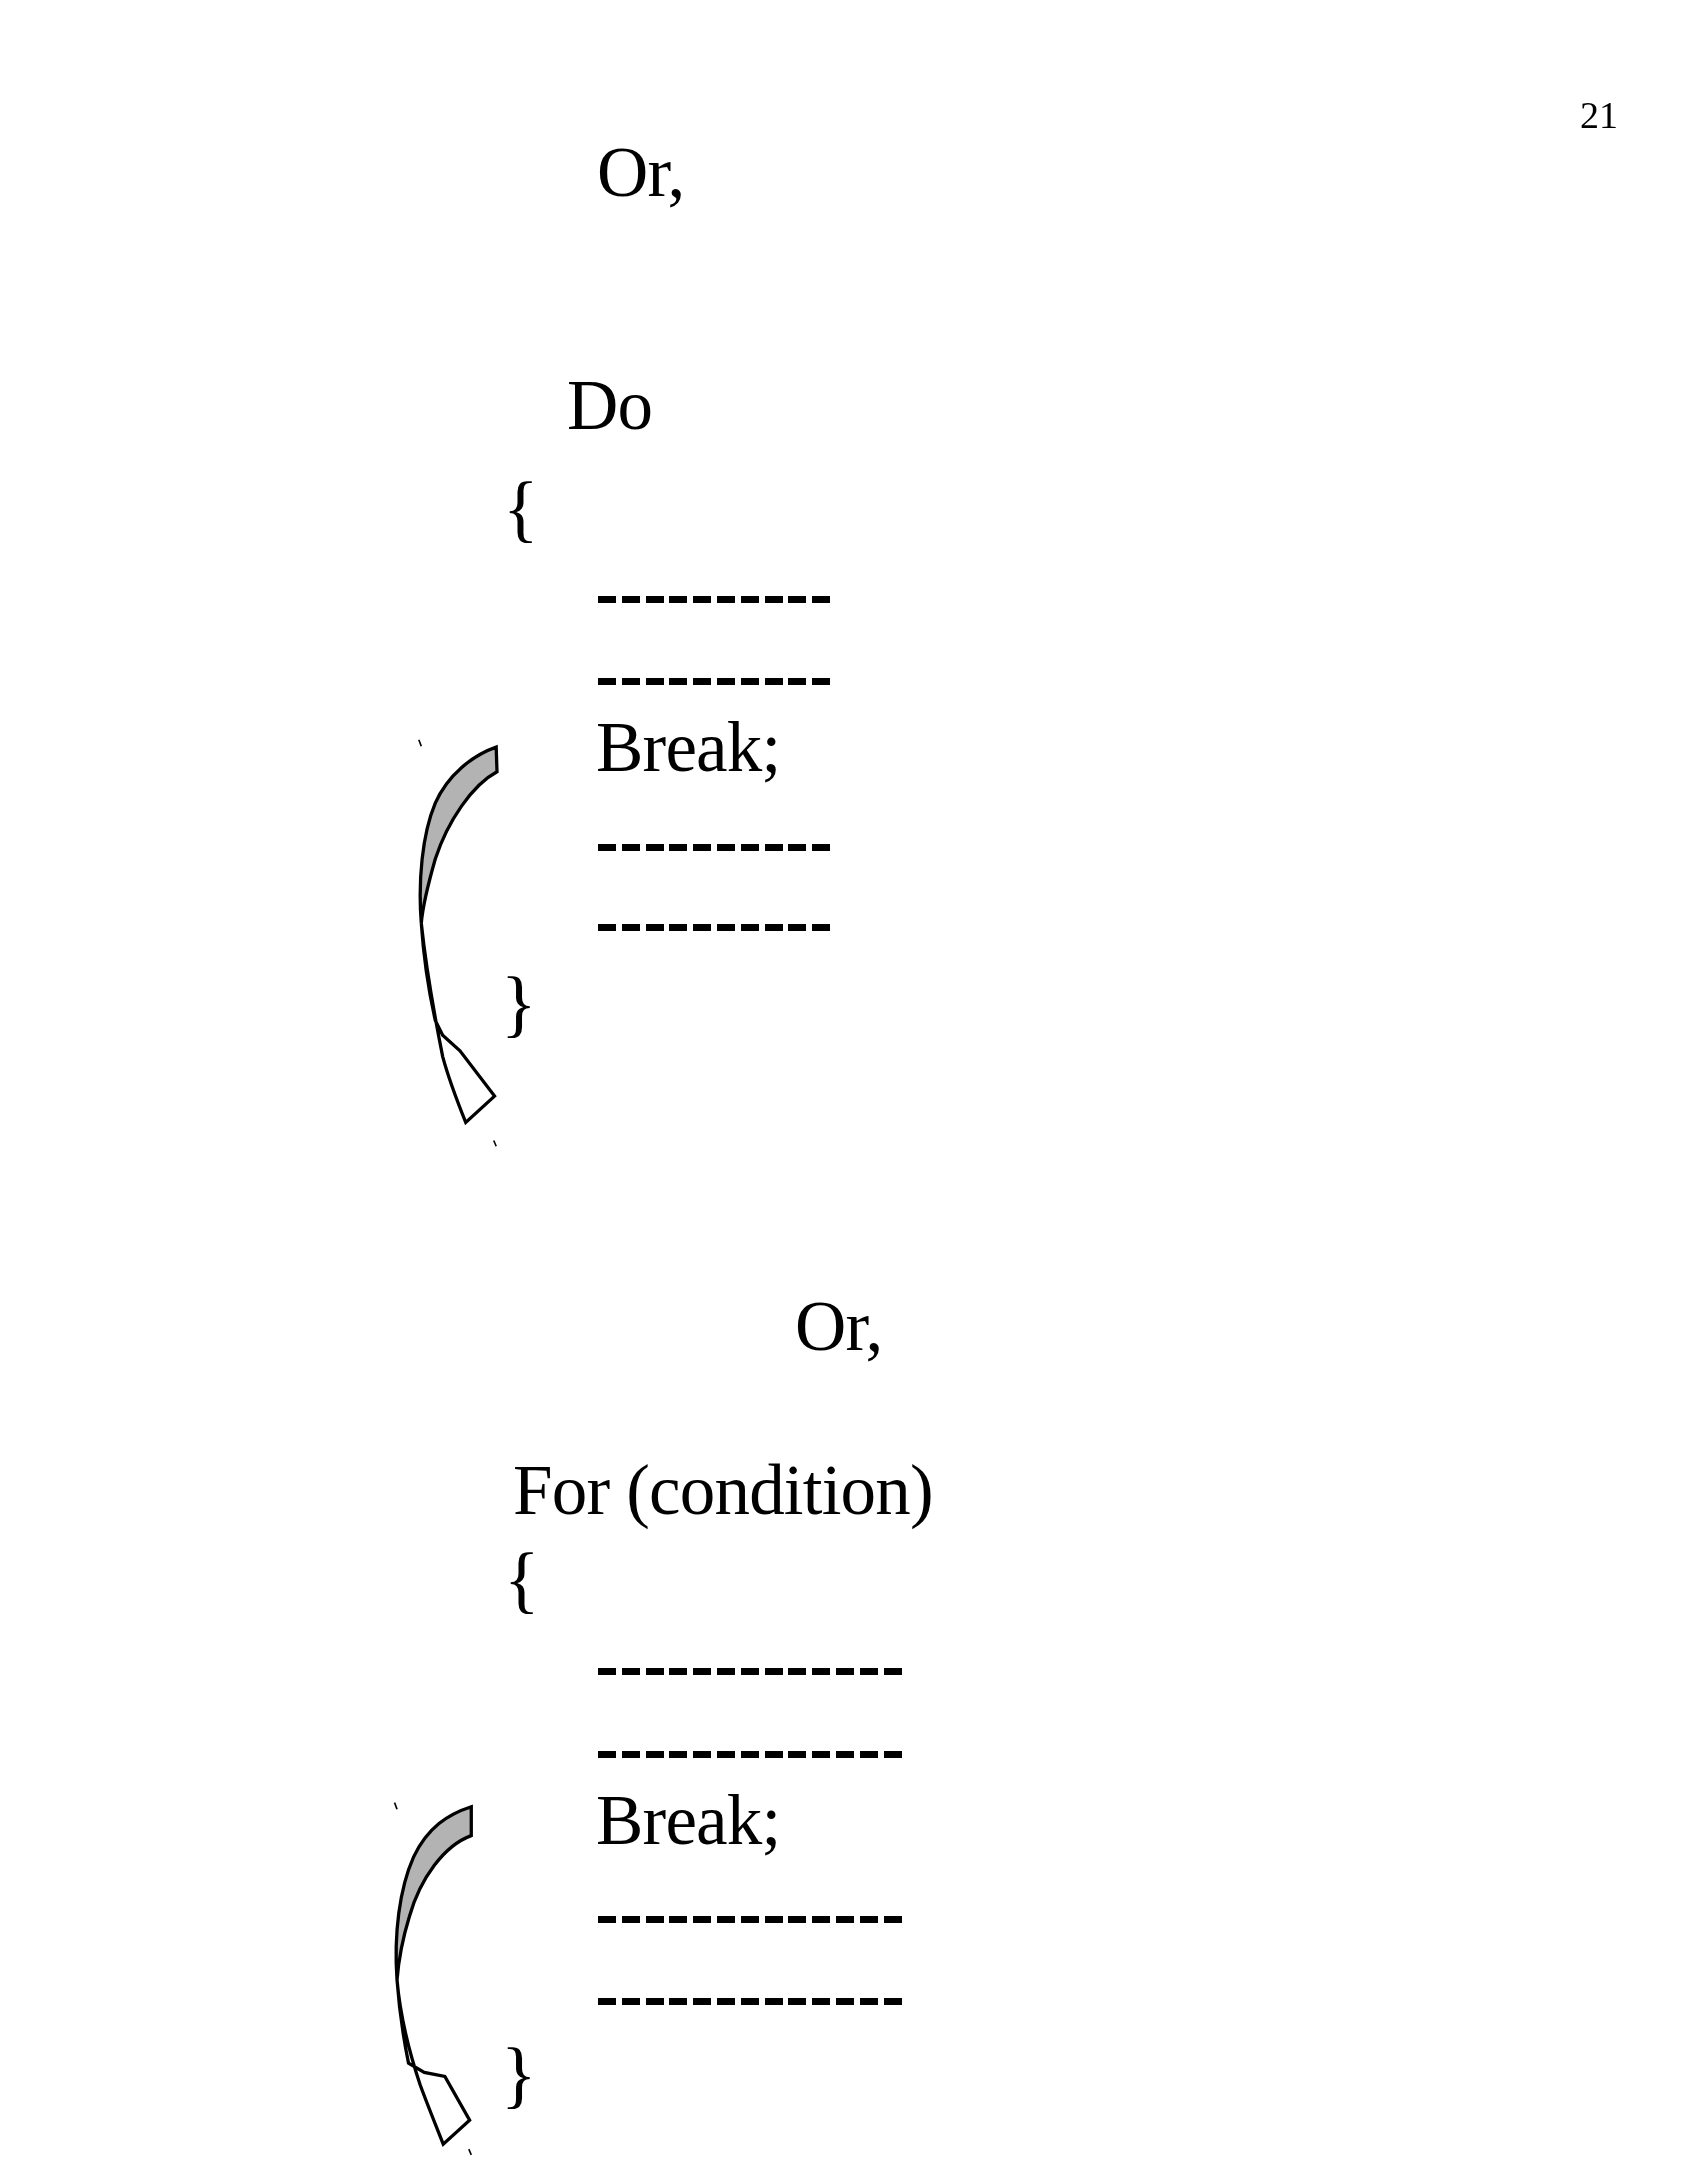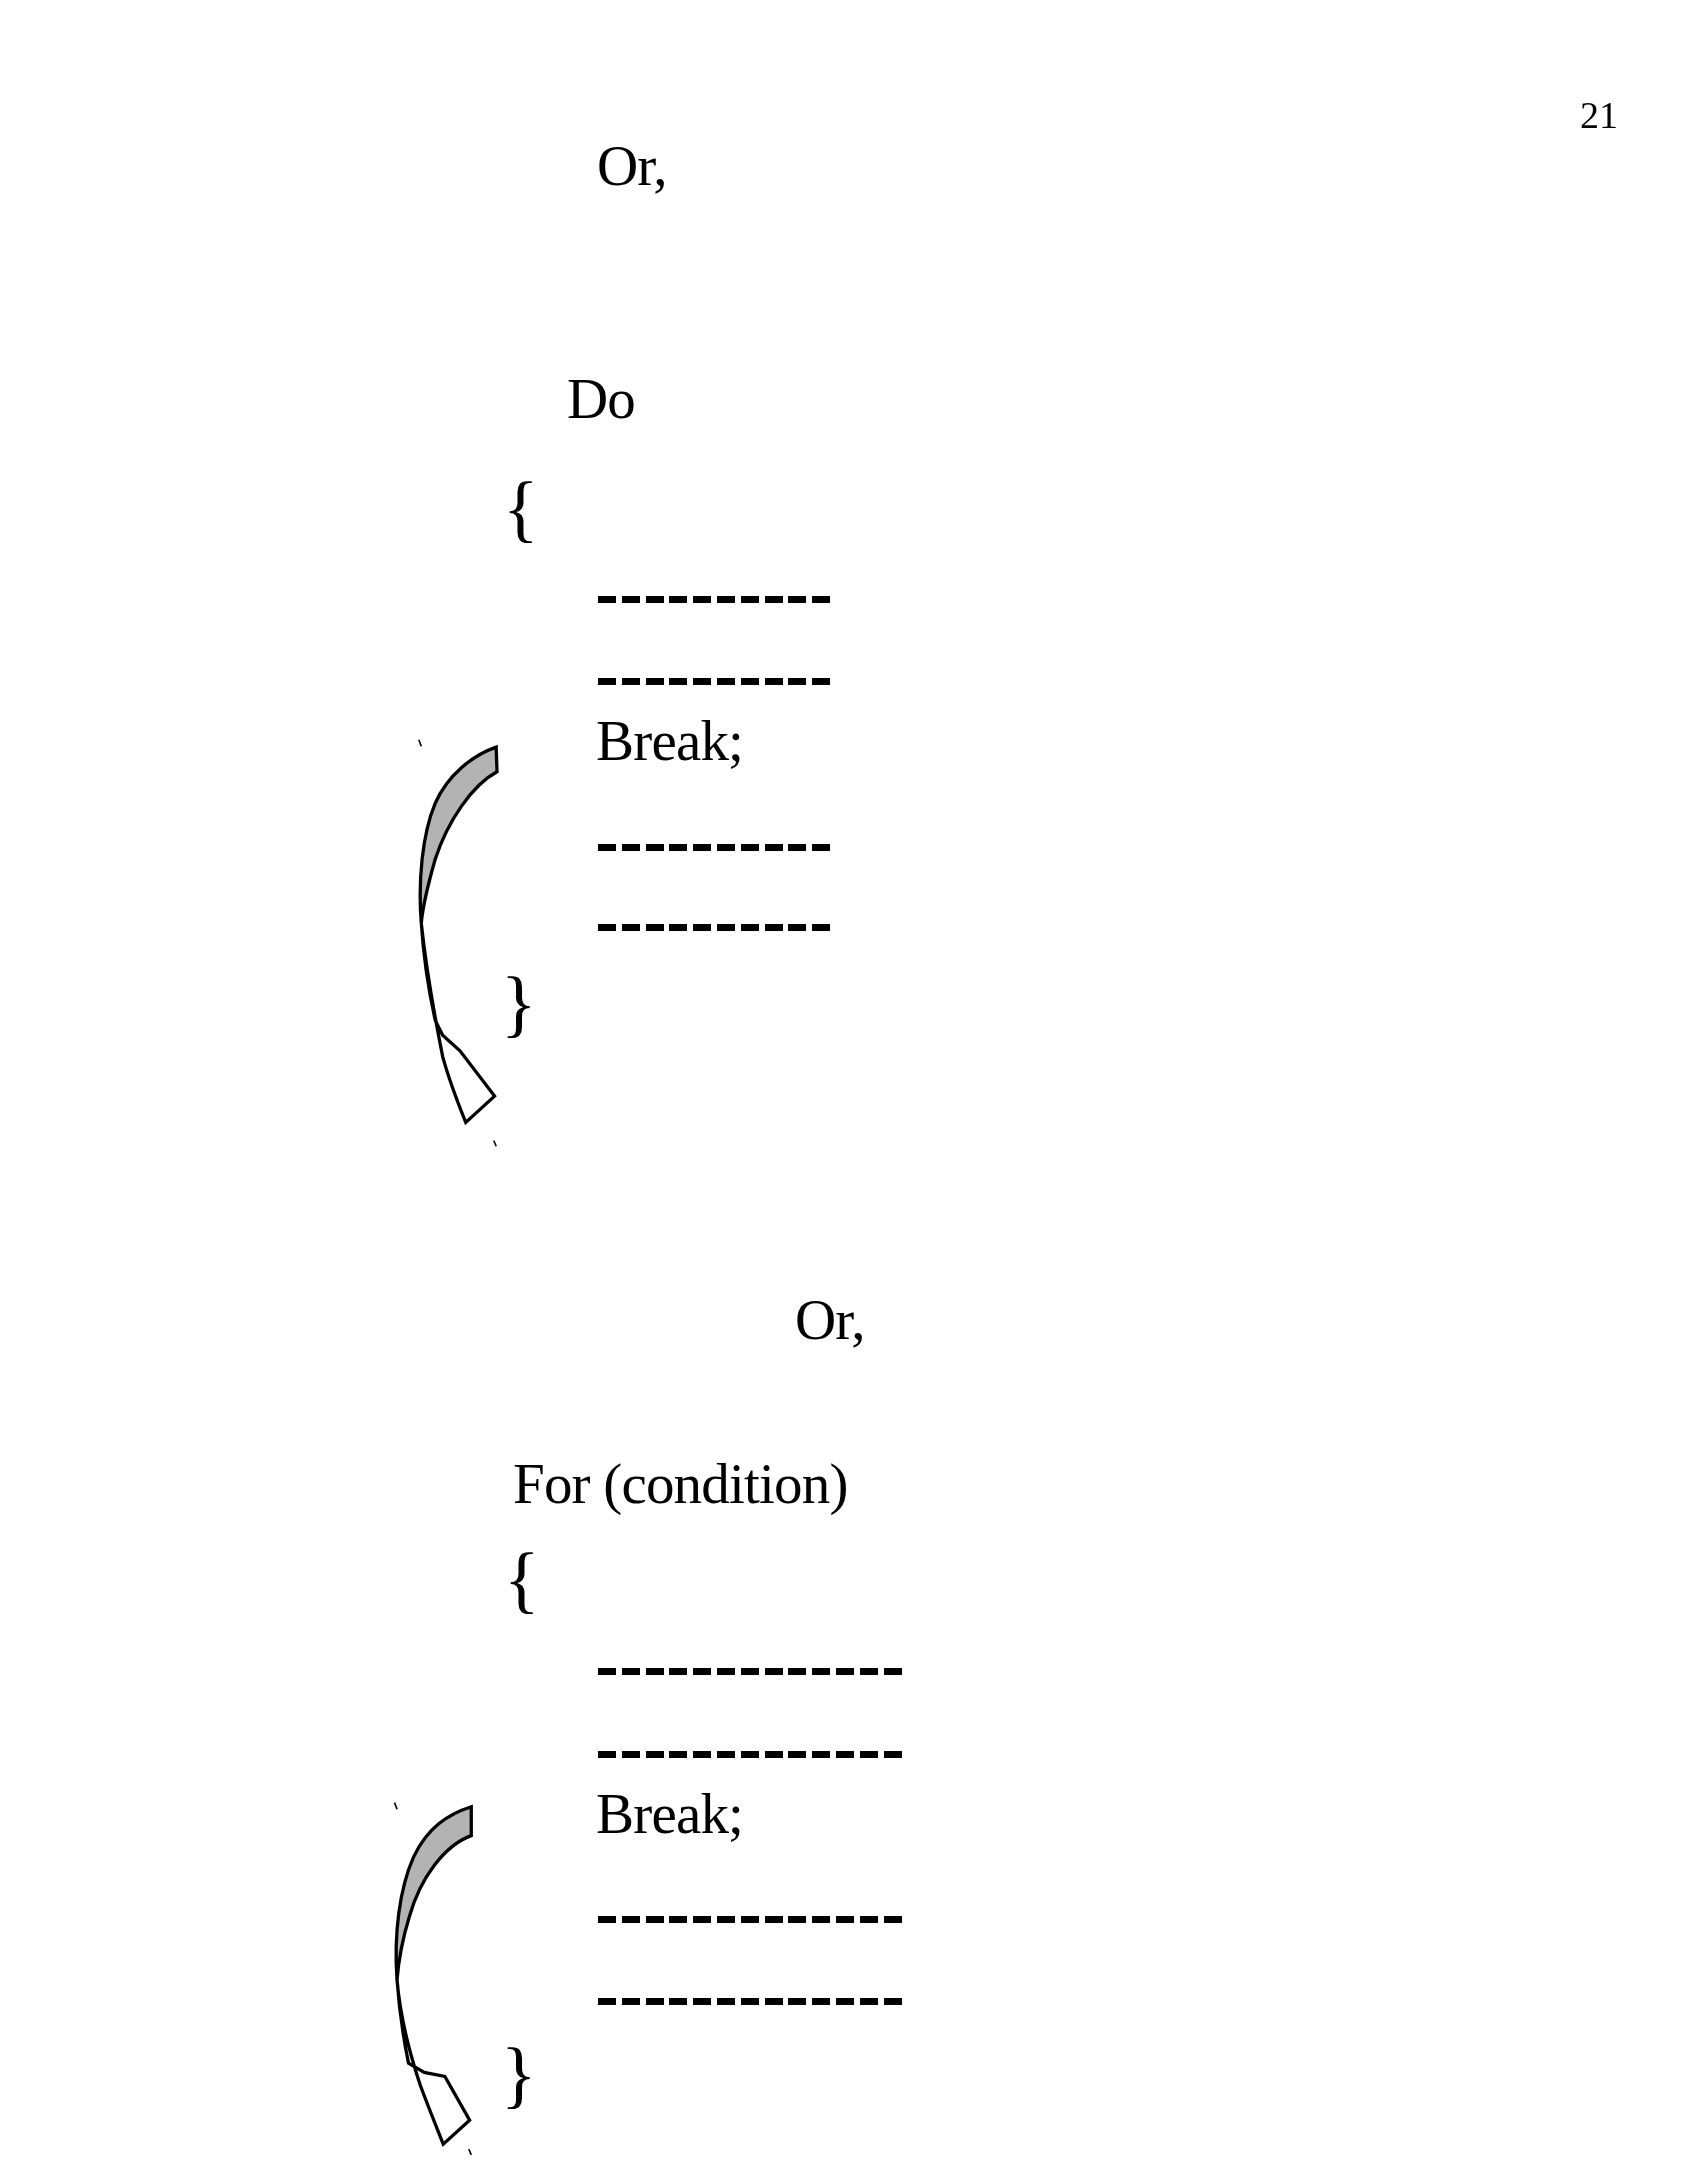--- a/index.html
+++ b/index.html
@@ -7,21 +7,21 @@
   .page{
     position:relative;
     width:1687px;height:2183px;
     background:#ffffff;
     overflow:hidden;
     font-family:"Liberation Serif","DejaVu Serif",serif;
     color:#000;
   }
   .txt{
     position:absolute;
-    font-size:57px;
+    font-size:71px;
     line-height:1;
     white-space:pre;
     letter-spacing:-0.8px;
   }
   .brace{
     position:absolute;
     font-size:74px;
     line-height:1;
   }
   .pagenum{

